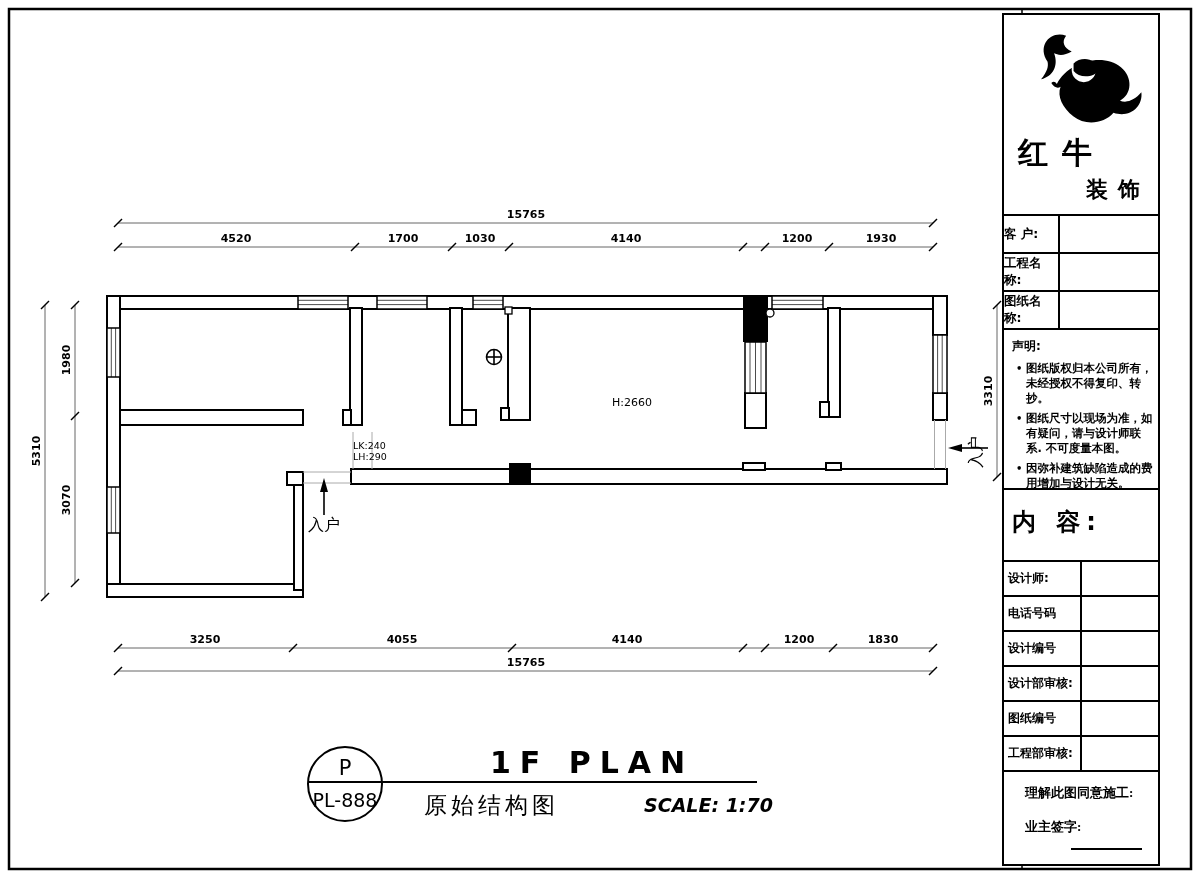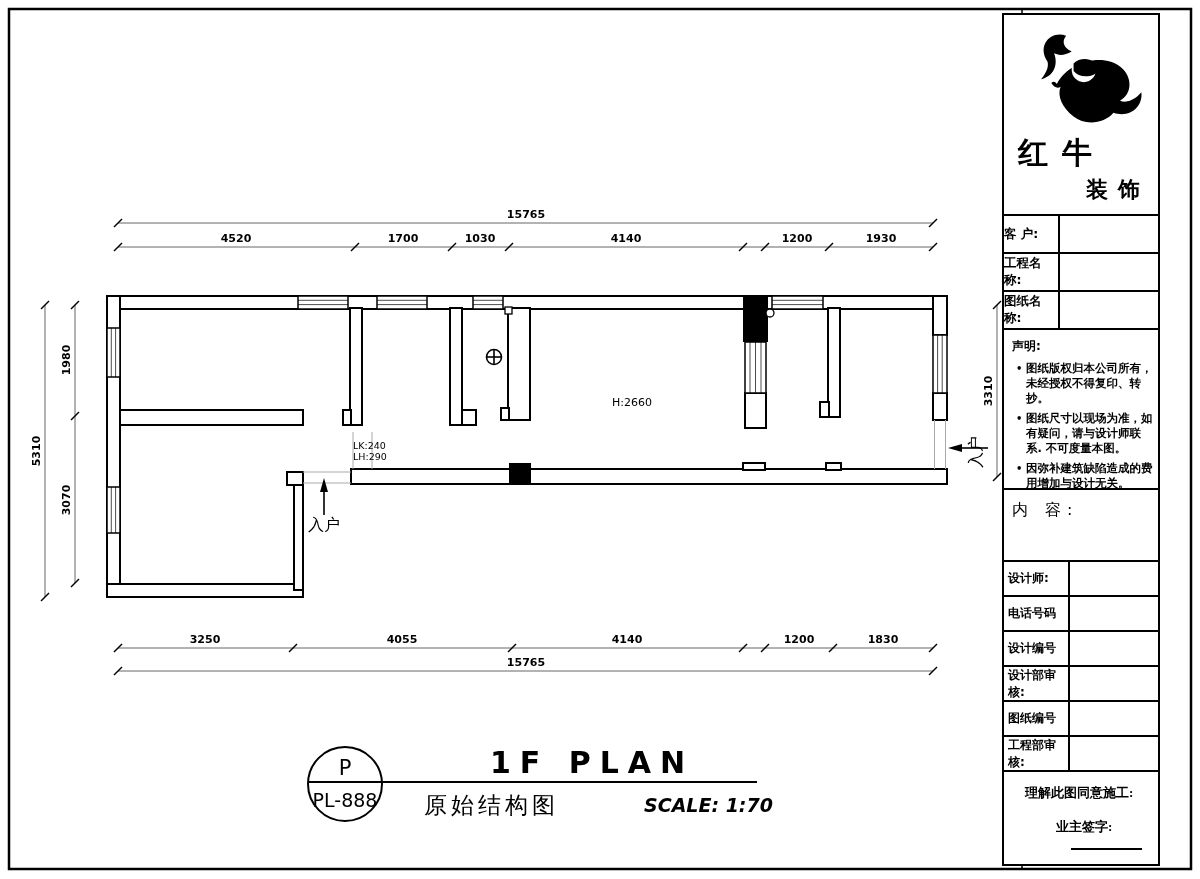--- a/index.html
+++ b/index.html
@@ -16,28 +16,28 @@
   .field-row{height:38px;border-bottom:2px solid #000;box-sizing:border-box;display:flex;align-items:stretch;}
   .field-row .lbl{width:56px;border-right:2px solid #000;display:flex;align-items:center;
                   padding-left:0;font-size:12.5px;font-weight:700;box-sizing:border-box;}
   .field-row .val{flex:1;}
   .statement-box{height:160px;border-bottom:2px solid #000;box-sizing:border-box;padding:6px 4px 0 8px;}
   .statement-box .st-title{font-size:12px;font-weight:700;margin:2px 0 6px 0;}
   .statement-box ul{margin:0;padding:0 0 0 4px;list-style:none;}
   .statement-box li{font-size:11.5px;font-weight:700;line-height:1.3;margin-bottom:5px;position:relative;padding-left:10px;}
   .statement-box li::before{content:"•";position:absolute;left:0;top:1px;font-size:10px;}
   .content-box{height:72px;border-bottom:2px solid #000;box-sizing:border-box;
-               font-size:16px;font-weight:400;letter-spacing:6px;padding:10px 0 0 8px;}
+               font-size:24px;font-weight:700;letter-spacing:6px;padding:16px 0 0 8px;}
   .small-row{height:35px;border-bottom:2px solid #000;box-sizing:border-box;display:flex;}
-  .small-row .lbl{width:66px;border-right:2px solid #000;display:flex;align-items:center;
+  .small-row .lbl{width:78px;border-right:2px solid #000;display:flex;align-items:center;
                   padding-left:4px;font-size:12px;font-weight:700;box-sizing:border-box;}
   .small-row .val{flex:1;}
   .footer-box{flex:1;padding:12px 6px 0 21px;box-sizing:border-box;font-family:Liberation Serif, serif;}
   .footer-box .f1{font-size:13px;font-weight:700;}
-  .footer-box .f2{font-size:13px;font-weight:700;margin-top:16px;margin-left:31px;}
+  .footer-box .f2{font-size:13px;font-weight:700;margin-top:16px;}
   .sig-underline{margin:12px 10px 0 46px;border-bottom:2px solid #000;height:0;}
 </style>
 </head>
 <body>
 
 <div id="sheet">
 
 <svg id="plan-svg" width="1200" height="879" viewBox="0 0 1200 879">
 
   <g>

